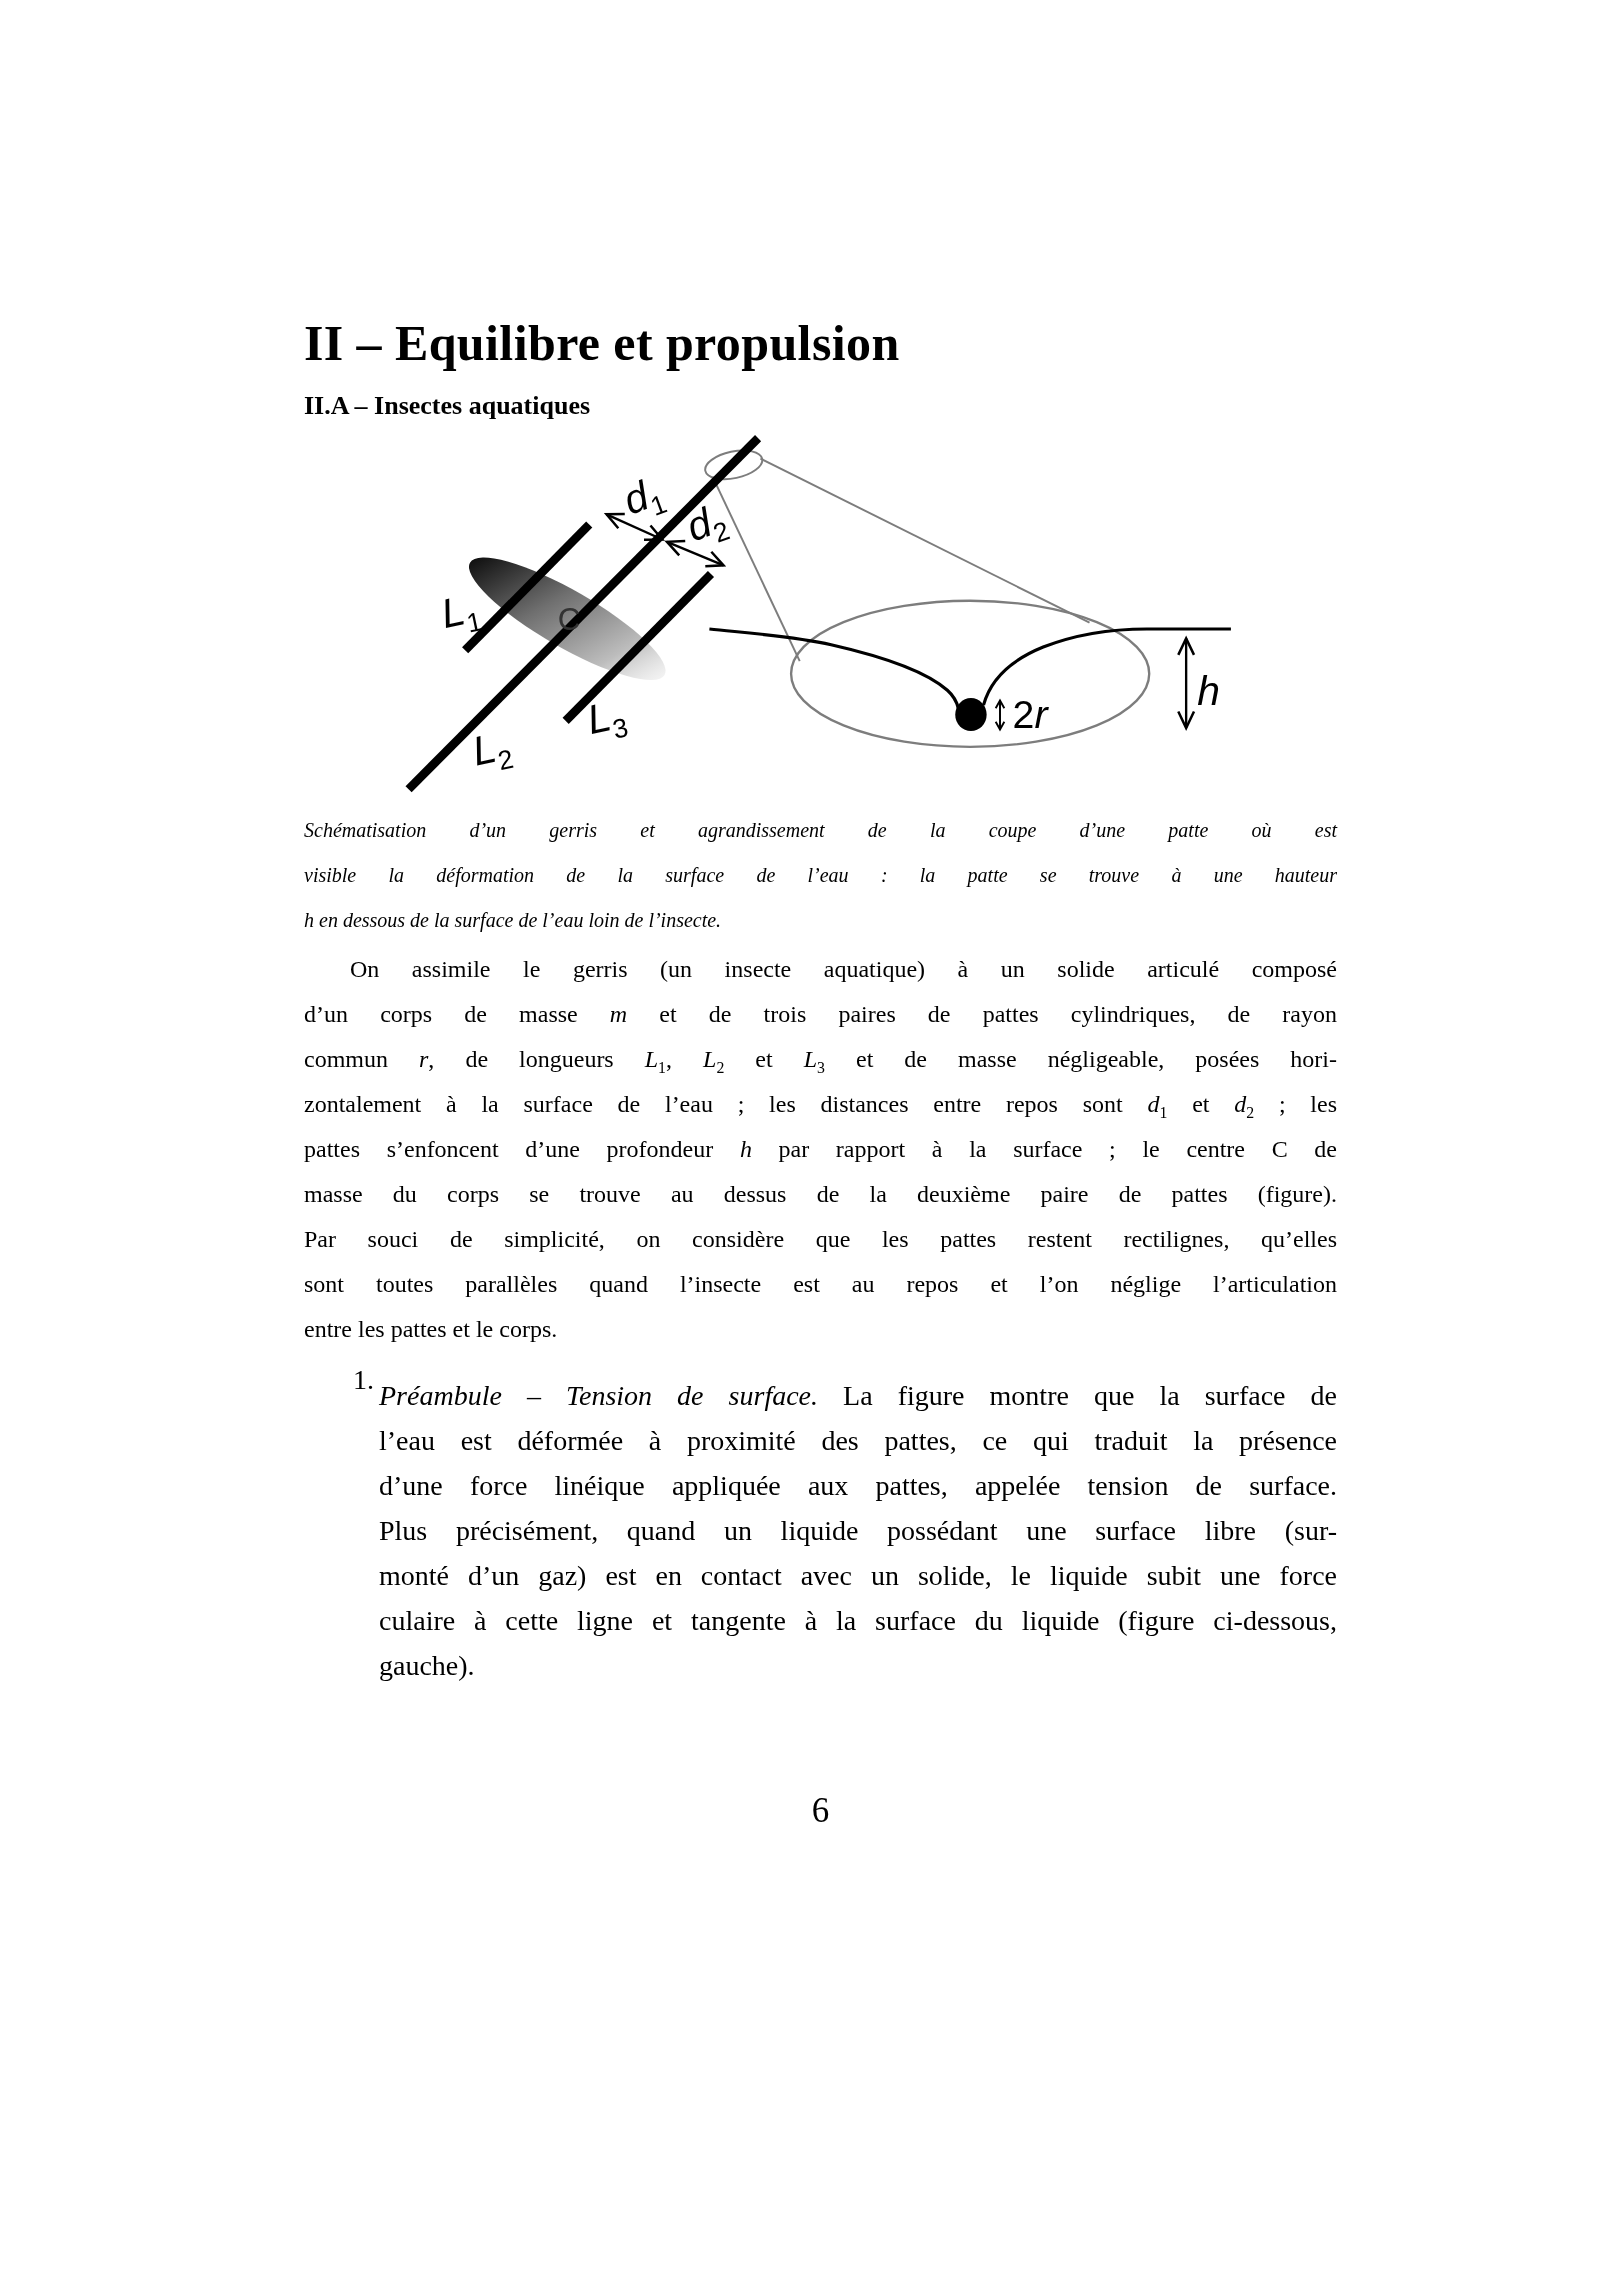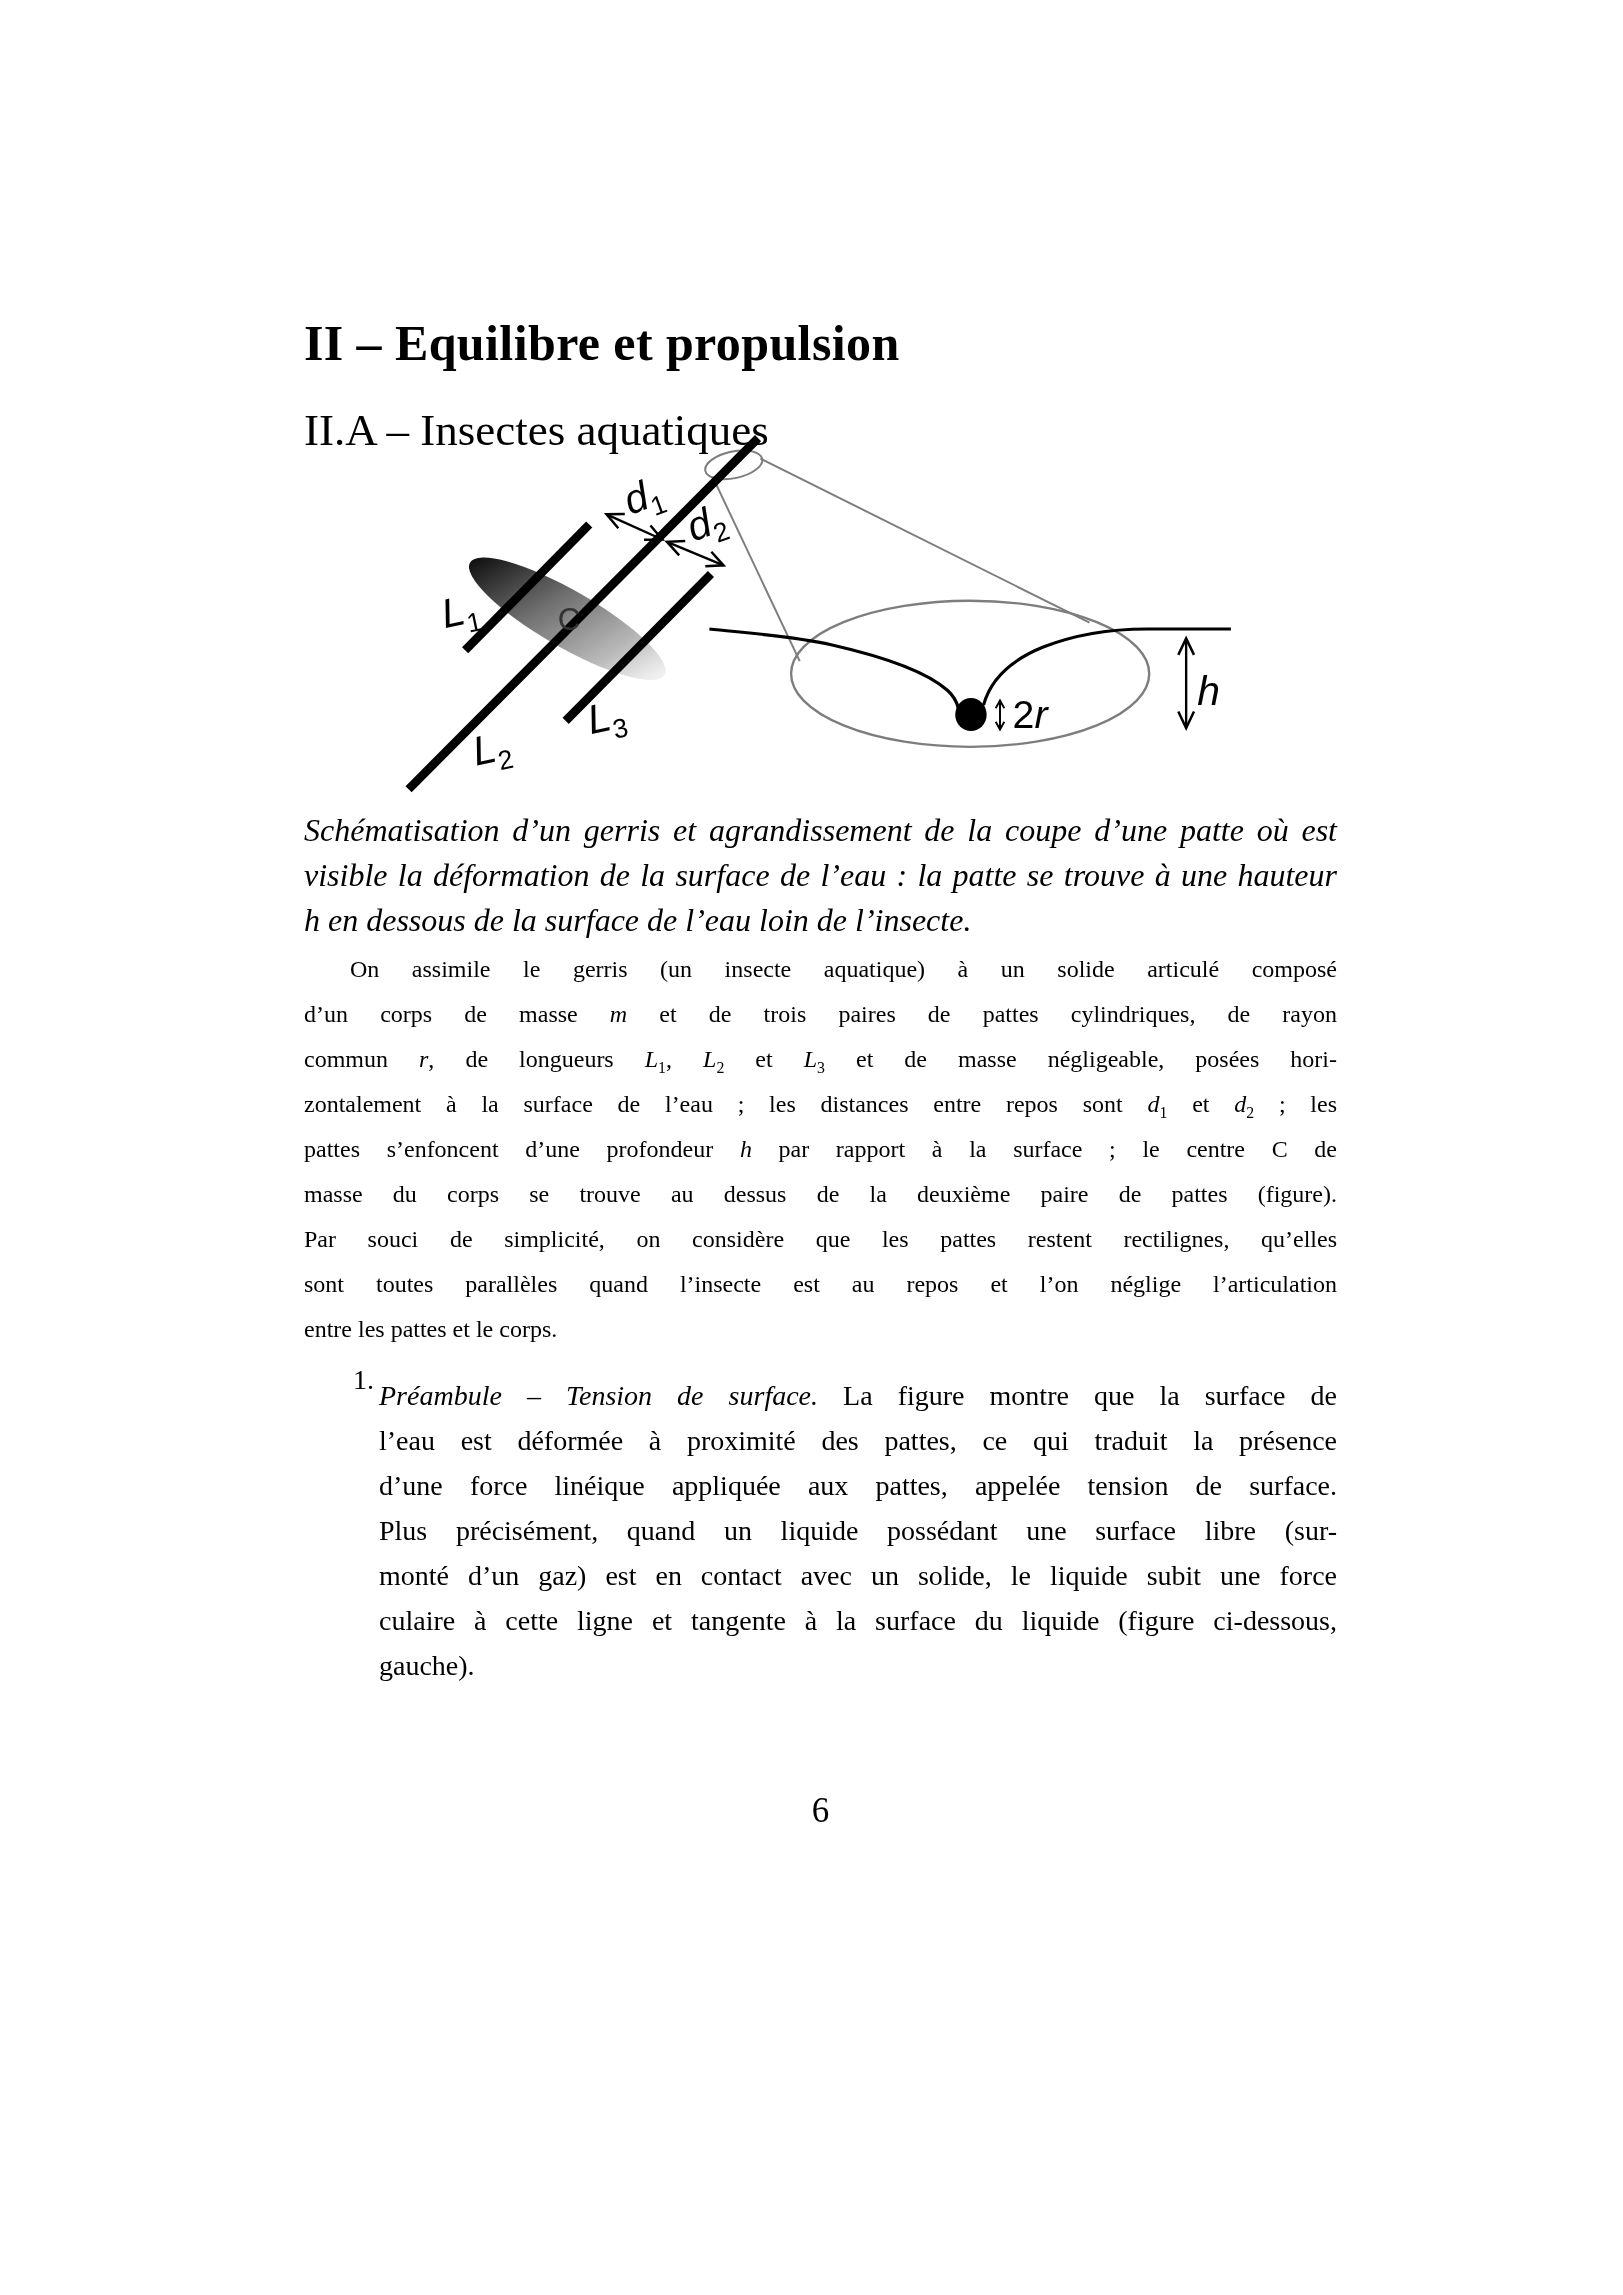--- a/index.html
+++ b/index.html
@@ -2,26 +2,26 @@
 <html style="font-size:12.6px"><head>
 <meta charset="utf-8">
 <style>
   html,body{margin:0;padding:0;}
   body{background:#ffffff;width:1624px;height:2295px;position:relative;
        font-family:"Liberation Serif",serif;color:#000;}
   .page{position:absolute;left:8px;top:0;width:1624px;height:2051px;background:#fff;overflow:hidden;}
 
   .title{position:absolute;left:296px;top:284px;font-size:50px;font-weight:bold;
          line-height:1;letter-spacing:0.4px;white-space:nowrap;}
-  .subtitle{position:absolute;left:296px;top:371px;font-size:45px;font-weight:normal;
+  .subtitle{position:absolute;left:296px;top:371px;font-size:26px;font-weight:bold;
          line-height:1;white-space:nowrap;}
 
   .figure{position:absolute;left:377px;top:424px;width:864px;height:377px;}
 
-  .caption{position:absolute;left:296px;top:808px;width:1033px;font-size:32px;
+  .caption{position:absolute;left:296px;top:808px;width:1033px;font-size:20px;
            font-style:italic;}
   .bodytext{position:absolute;left:296px;top:947px;width:1033px;font-size:24px;}
   .bodytext .tline:first-child{text-indent:46px;}
 
   .item{position:absolute;left:296px;top:1357px;width:1033px;font-size:28px;}
   .itemnum{position:absolute;left:31px;top:0;width:39px;text-align:right;
            line-height:45px;font-size:28px;}
   .itemtext{margin-left:75px;margin-top:16px;}
 
   .tline{line-height:45px;text-align:justify;text-align-last:justify;}

